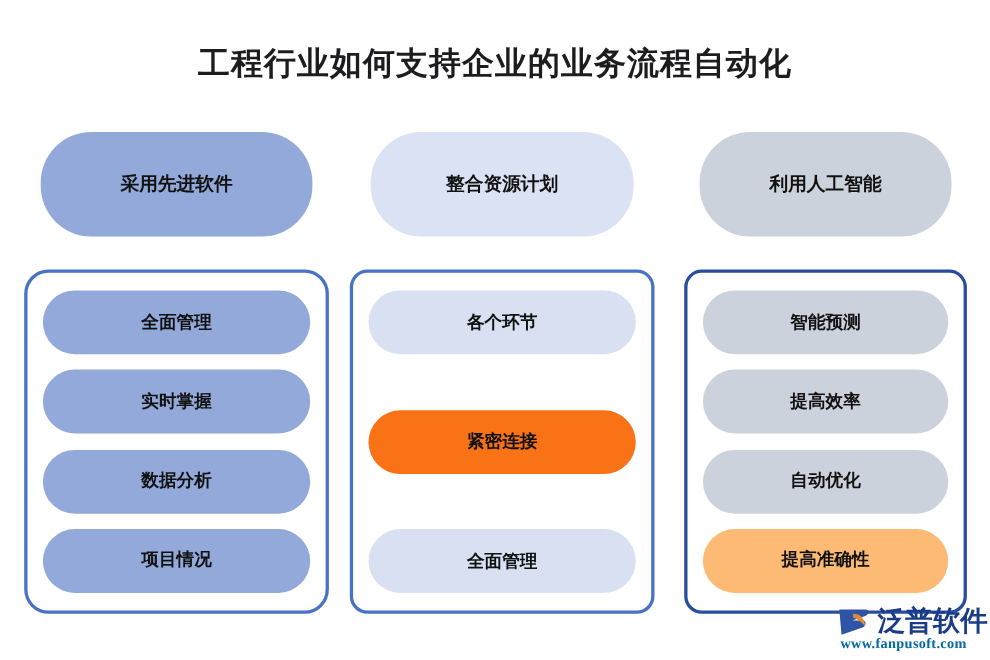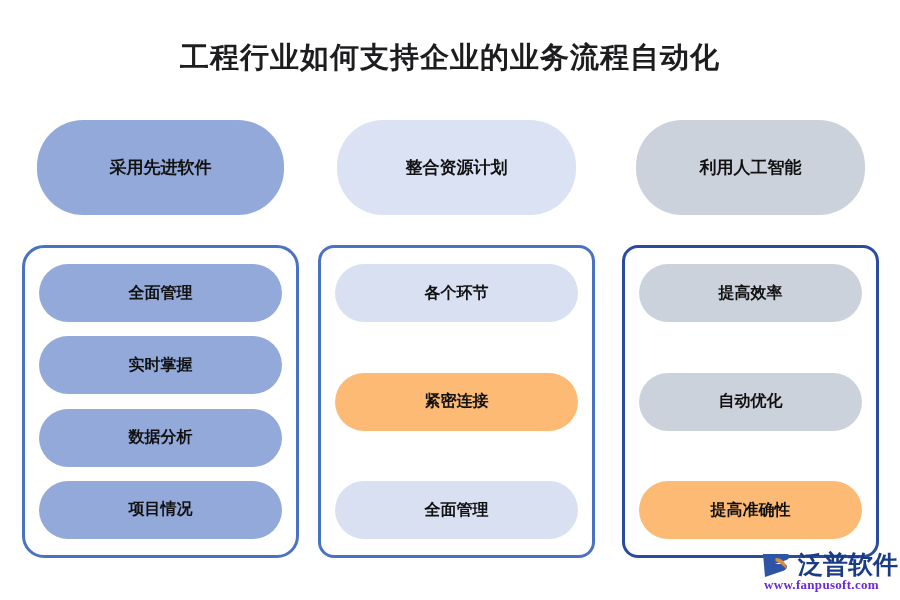--- a/index.html
+++ b/index.html
@@ -192,40 +192,41 @@
         <div class="item-pill" style="background: rgb(146, 169, 218);">实时掌握</div>
         <div class="item-pill" style="background: rgb(146, 169, 218);">数据分析</div>
         <div class="item-pill" style="background: rgb(146, 169, 218);">项目情况</div>
       </div>
     </div>
 
     <div class="column col-1">
       <div class="col-header" style="background: rgb(219, 226, 244);">整合资源计划</div>
       <div class="col-card" style="border-color: rgb(74, 114, 196);">
         <div class="item-pill" style="background: rgb(216, 224, 242);">各个环节</div>
-        <div class="item-pill" style="background: #fdba74;">紧密连接</div>
+        <div class="item-pill" style="background: #f97316;">紧密连接</div>
         <div class="item-pill" style="background: rgb(216, 224, 242);">全面管理</div>
       </div>
     </div>
 
     <div class="column col-2">
       <div class="col-header" style="background: rgb(204, 210, 220);">利用人工智能</div>
       <div class="col-card" style="border-color: rgb(42, 76, 158);">
+        <div class="item-pill" style="background: rgb(204, 210, 220);">智能预测</div>
         <div class="item-pill" style="background: rgb(204, 210, 220);">提高效率</div>
         <div class="item-pill" style="background: rgb(204, 210, 220);">自动优化</div>
         <div class="item-pill" style="background: #fdba74;">提高准确性</div>
       </div>
     </div>
 
   </div>
 
   <div class="logo">
     <span class="logo-mark">
       <svg width="34" height="30" viewBox="0 0 34 30">
         <path d="M1 4 L25 4 C28.5 4 28.5 8.5 24.5 10 L13 14 L22 14 C26 14 26 19 21.5 20.7 L3 27 Z" fill="#2e54a6"></path>
         <path d="M13.5 8 C20 8 24 12 24.5 19 C20 14.5 16.5 12 13.5 11.3 Z" fill="#e08a36"></path>
       </svg>
     </span>
     <span class="logo-cn" style="color: rgb(26, 60, 135);">泛普软件</span>
-    <span class="logo-url" style="color: #6d28d9;">www.fanpusoft.com</span>
+    <span class="logo-url" style="color: #0369a1;">www.fanpusoft.com</span>
   </div>
 
 </div>
 
 </body></html>

